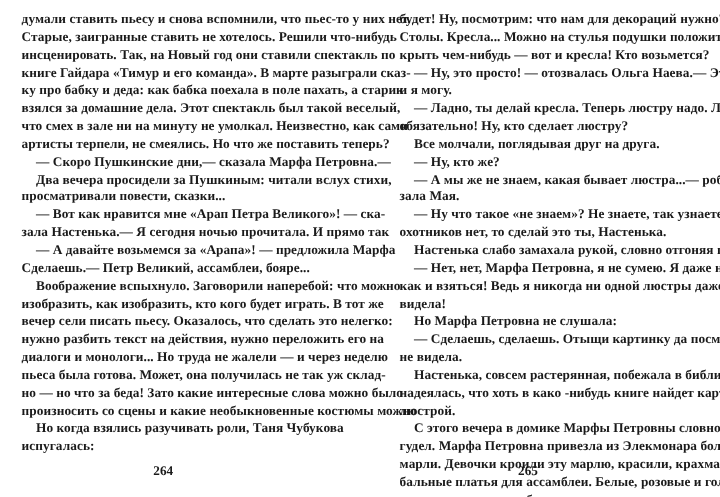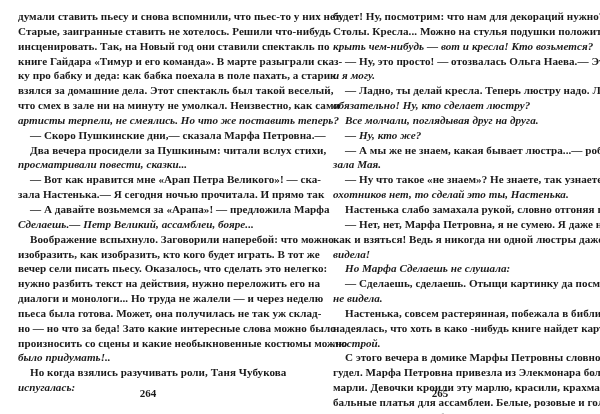--- a/index.html
+++ b/index.html
@@ -44,34 +44,33 @@
     .line {
       display: block;
       white-space: nowrap;
       text-align: justify;
       text-align-last: justify;
       height: 14.85px;
       overflow: visible;
     }
     .line.last {
       text-align-last: left;
-      font-style: italic;
     }
     .line.indent {
       padding-left: 12px;
     }
     .page-number {
       position: absolute;
       top: 387px;
       font-size: 11px;
       font-weight: bold;
       width: 40px;
       text-align: center;
     }
-    .page-left .page-number { left: 128px; }
+    .page-left .page-number { left: 116px; }
     .page-right .page-number { left: 120px; }
   </style>
 </head>
 <body>
 
 <div class="spread">
   <div class="page page-left">
     <div class="text-block" id="left-text">
         <span class="line">думали ставить пьесу и снова вспомнили, что пьес-то у них нет.</span>
         <span class="line">Старые, заигранные ставить не хотелось. Решили что-нибудь</span>
@@ -89,21 +88,20 @@
         <span class="line indent">— А давайте возьмемся за «Арапа»! — предложила Марфа</span>
         <span class="line last">Сделаешь.— Петр Великий, ассамблеи, бояре...</span>
         <span class="line indent">Воображение вспыхнуло. Заговорили наперебой: что можно</span>
         <span class="line">изобразить, как изобразить, кто кого будет играть. В тот же</span>
         <span class="line">вечер сели писать пьесу. Оказалось, что сделать это нелегко:</span>
         <span class="line">нужно разбить текст на действия, нужно переложить его на</span>
         <span class="line">диалоги и монологи... Но труда не жалели — и через неделю</span>
         <span class="line">пьеса была готова. Может, она получилась не так уж склад-</span>
         <span class="line">но — но что за беда! Зато какие интересные слова можно было</span>
         <span class="line">произносить со сцены и какие необыкновенные костюмы можно</span>
-        <span class="line last">было придумать!..</span>
         <span class="line indent">Но когда взялись разучивать роли, Таня Чубукова</span>
         <span class="line last">испугалась:</span>
       </div>
     <div class="page-number">264</div>
   </div>
   <div class="page page-right">
     <div class="text-block" id="right-text">
         <span class="line">будет! Ну, посмотрим: что нам для декораций нужно? Так...</span>
         <span class="line">Столы. Кресла... Можно на стулья подушки положить да на-</span>
         <span class="line last">крыть чем-нибудь — вот и кресла! Кто возьмется?</span>
@@ -114,21 +112,21 @@
         <span class="line indent last">Все молчали, поглядывая друг на друга.</span>
         <span class="line indent last">— Ну, кто же?</span>
         <span class="line indent">— А мы же не знаем, какая бывает люстра...— робко ска-</span>
         <span class="line last">зала Мая.</span>
         <span class="line indent">— Ну что такое «не знаем»? Не знаете, так узнаете. Раз</span>
         <span class="line last">охотников нет, то сделай это ты, Настенька.</span>
         <span class="line indent">Настенька слабо замахала рукой, словно отгоняя пчелу:</span>
         <span class="line indent">— Нет, нет, Марфа Петровна, я не сумею. Я даже не знаю,</span>
         <span class="line">как и взяться! Ведь я никогда ни одной люстры даже не</span>
         <span class="line last">видела!</span>
-        <span class="line indent last">Но Марфа Сделаешь не слушала:</span>
+        <span class="line indent last">Но Марфа Петровна не слушала:</span>
         <span class="line indent">— Сделаешь, сделаешь. Отыщи картинку да посмотри, если</span>
         <span class="line last">не видела.</span>
         <span class="line indent">Настенька, совсем растерянная, побежала в библиотеку. Она</span>
         <span class="line">надеялась, что хоть в како -нибудь книге найдет картинку с</span>
         <span class="line last">люстрой.</span>
         <span class="line indent">С этого вечера в домике Марфы Петровны словно улей</span>
         <span class="line">гудел. Марфа Петровна привезла из Элекмонара большой кусок</span>
         <span class="line">марли. Девочки кроили эту марлю, красили, крахмалили, шили</span>
         <span class="line">бальные платья для ассамблеи. Белые, розовые и голубые,</span>
         <span class="line">воздушные, словно облака, куски материи пышно лежали на</span>

